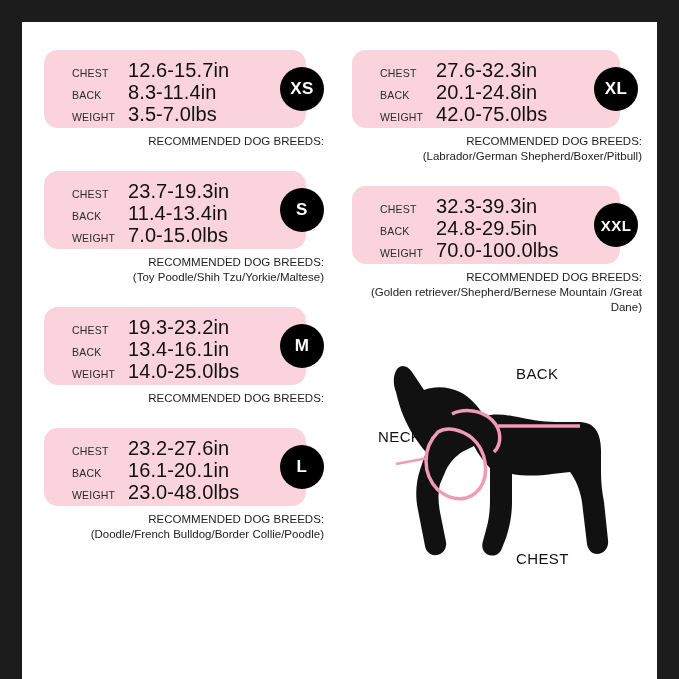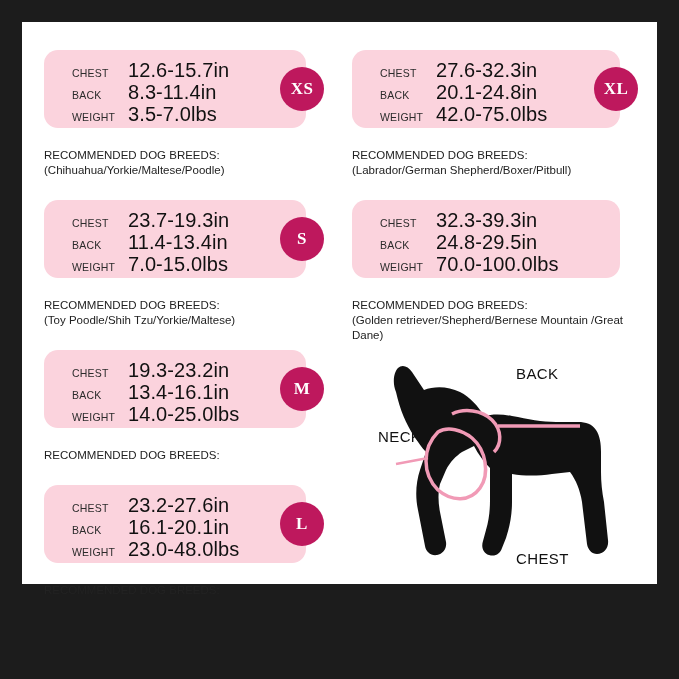--- a/index.html
+++ b/index.html
@@ -11,21 +11,21 @@
     width: 679px;
     height: 679px;
     font-family: "Liberation Sans", sans-serif;
     overflow: hidden;
   }
   .frame {
     position: absolute;
     left: 22px;
     top: 22px;
     width: 635px;
-    height: 562px;
+    height: 658px;
     background: #ffffff;
     box-sizing: border-box;
   }
   .col {
     position: absolute;
     top: 0;
   }
   .col-left { left: 22px; width: 290px; }
   .col-right { left: 330px; width: 295px; }
 
@@ -61,37 +61,36 @@
     letter-spacing: 0.1px;
   }
   .badge {
     position: absolute;
     right: -18px;
     top: 50%;
     transform: translateY(-50%);
     width: 44px;
     height: 44px;
     border-radius: 50%;
-    background: #be185d;
+    background: #000000;
     color: #ffffff;
     font-size: 17px;
     font-weight: bold;
     display: flex;
     align-items: center;
     justify-content: center;
     letter-spacing: 0.5px;
-    font-family: Liberation Serif, serif;
   }
   .badge.small-text { font-size: 15px; }
   .breeds {
-    text-align: left;
+    text-align: right;
     font-size: 11.5px;
     color: #222222;
     line-height: 15px;
-    margin-top: 20px;
+    margin-top: 6px;
     width: 280px;
   }
   .col-right .breeds { width: 290px; }
 
   .dog-area {
     position: absolute;
     left: 330px;
     top: 330px;
     width: 300px;
     height: 260px;
@@ -122,21 +121,20 @@
           <span class="val">8.3-11.4in</span>
         </div>
         <div class="row">
           <span class="lbl">WEIGHT</span>
           <span class="val">3.5-7.0lbs</span>
         </div>
         <div class="badge">XS</div>
       </div>
       <div class="breeds">
         <div>RECOMMENDED DOG BREEDS:</div>
-        <div>(Chihuahua/Yorkie/Maltese/Poodle)</div>
       </div>
     </div>
 
     <div class="size-block" style="margin-top:22px">
       <div class="card">
         <div class="row">
           <span class="lbl">CHEST</span>
           <span class="val">23.7-19.3in</span>
         </div>
         <div class="row">
@@ -187,20 +185,21 @@
           <span class="val">16.1-20.1in</span>
         </div>
         <div class="row">
           <span class="lbl">WEIGHT</span>
           <span class="val">23.0-48.0lbs</span>
         </div>
         <div class="badge">L</div>
       </div>
       <div class="breeds">
         <div>RECOMMENDED DOG BREEDS:</div>
+        <div>(Doodle/French Bulldog/Border Collie/Poodle)</div>
       </div>
     </div>
 
   </div>
 
   <div class="col col-right">
 
     <div class="size-block" style="margin-top:28px">
       <div class="card" style="width:268px">
         <div class="row">
@@ -230,20 +229,21 @@
           <span class="val">32.3-39.3in</span>
         </div>
         <div class="row">
           <span class="lbl">BACK</span>
           <span class="val">24.8-29.5in</span>
         </div>
         <div class="row">
           <span class="lbl">WEIGHT</span>
           <span class="val">70.0-100.0lbs</span>
         </div>
+        <div class="badge small-text">XXL</div>
       </div>
       <div class="breeds">
         <div>RECOMMENDED DOG BREEDS:</div>
         <div>(Golden retriever/Shepherd/Bernese Mountain /Great Dane)</div>
       </div>
     </div>
 
   </div>
 
   <div class="dog-area">

